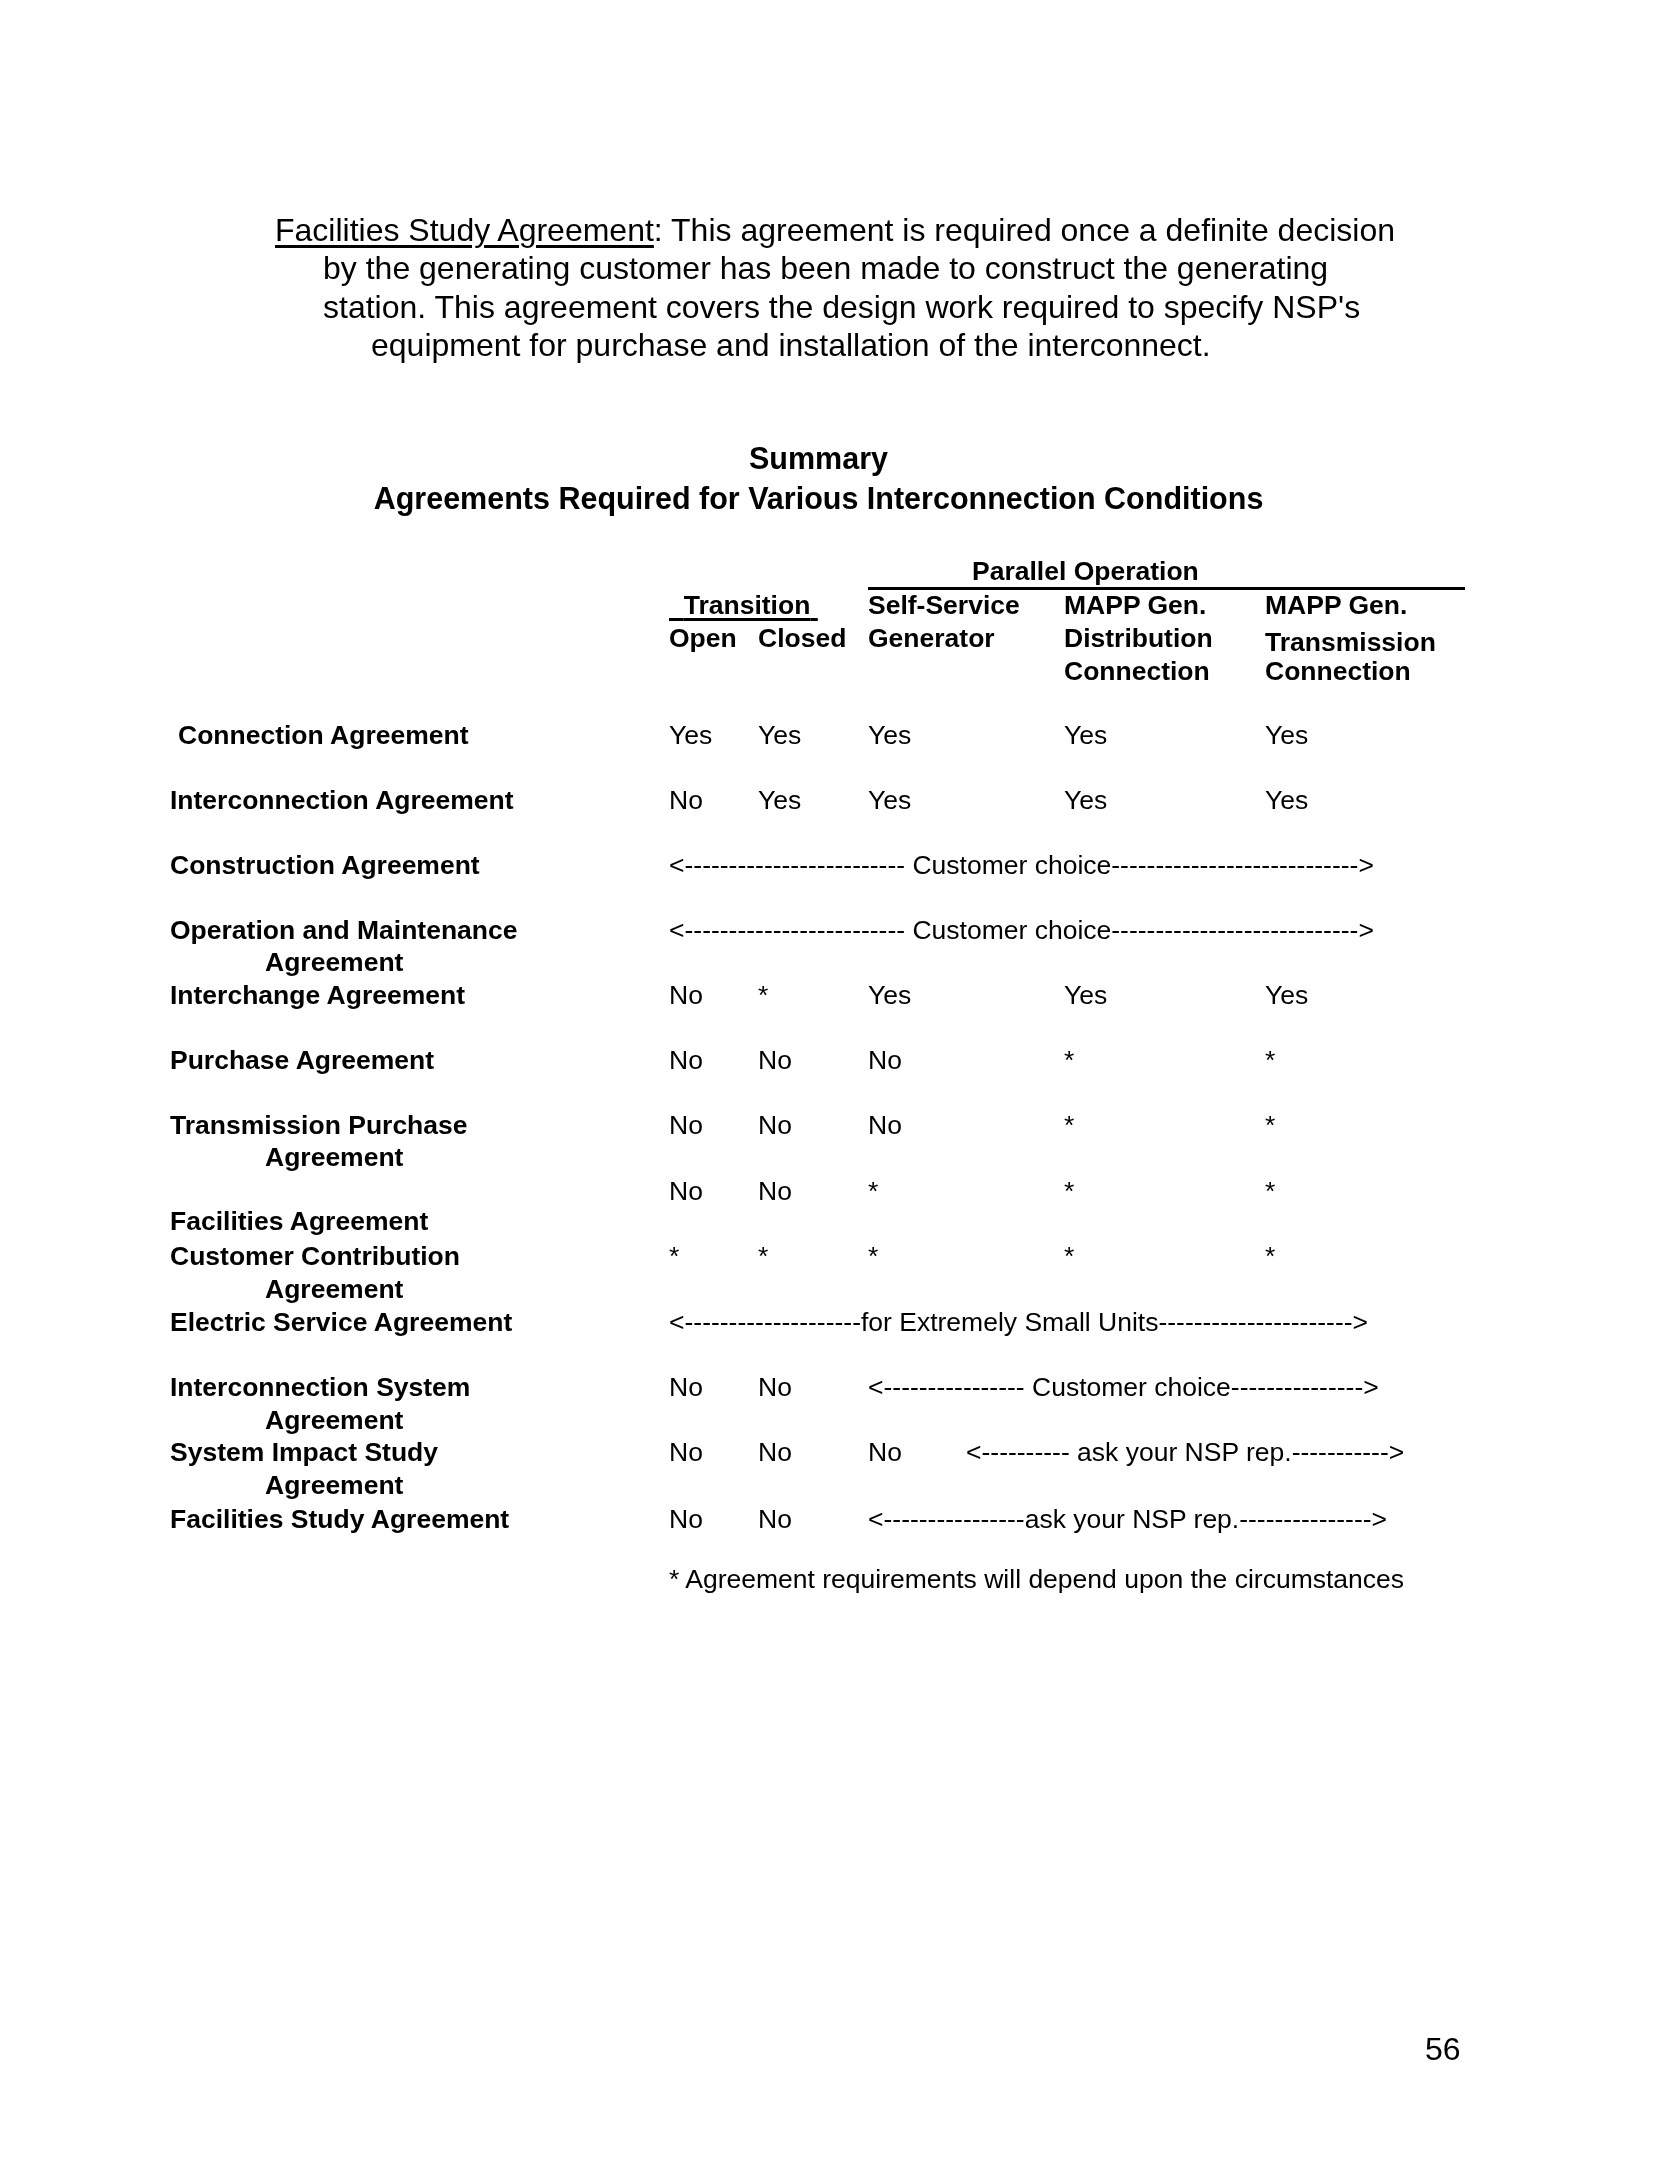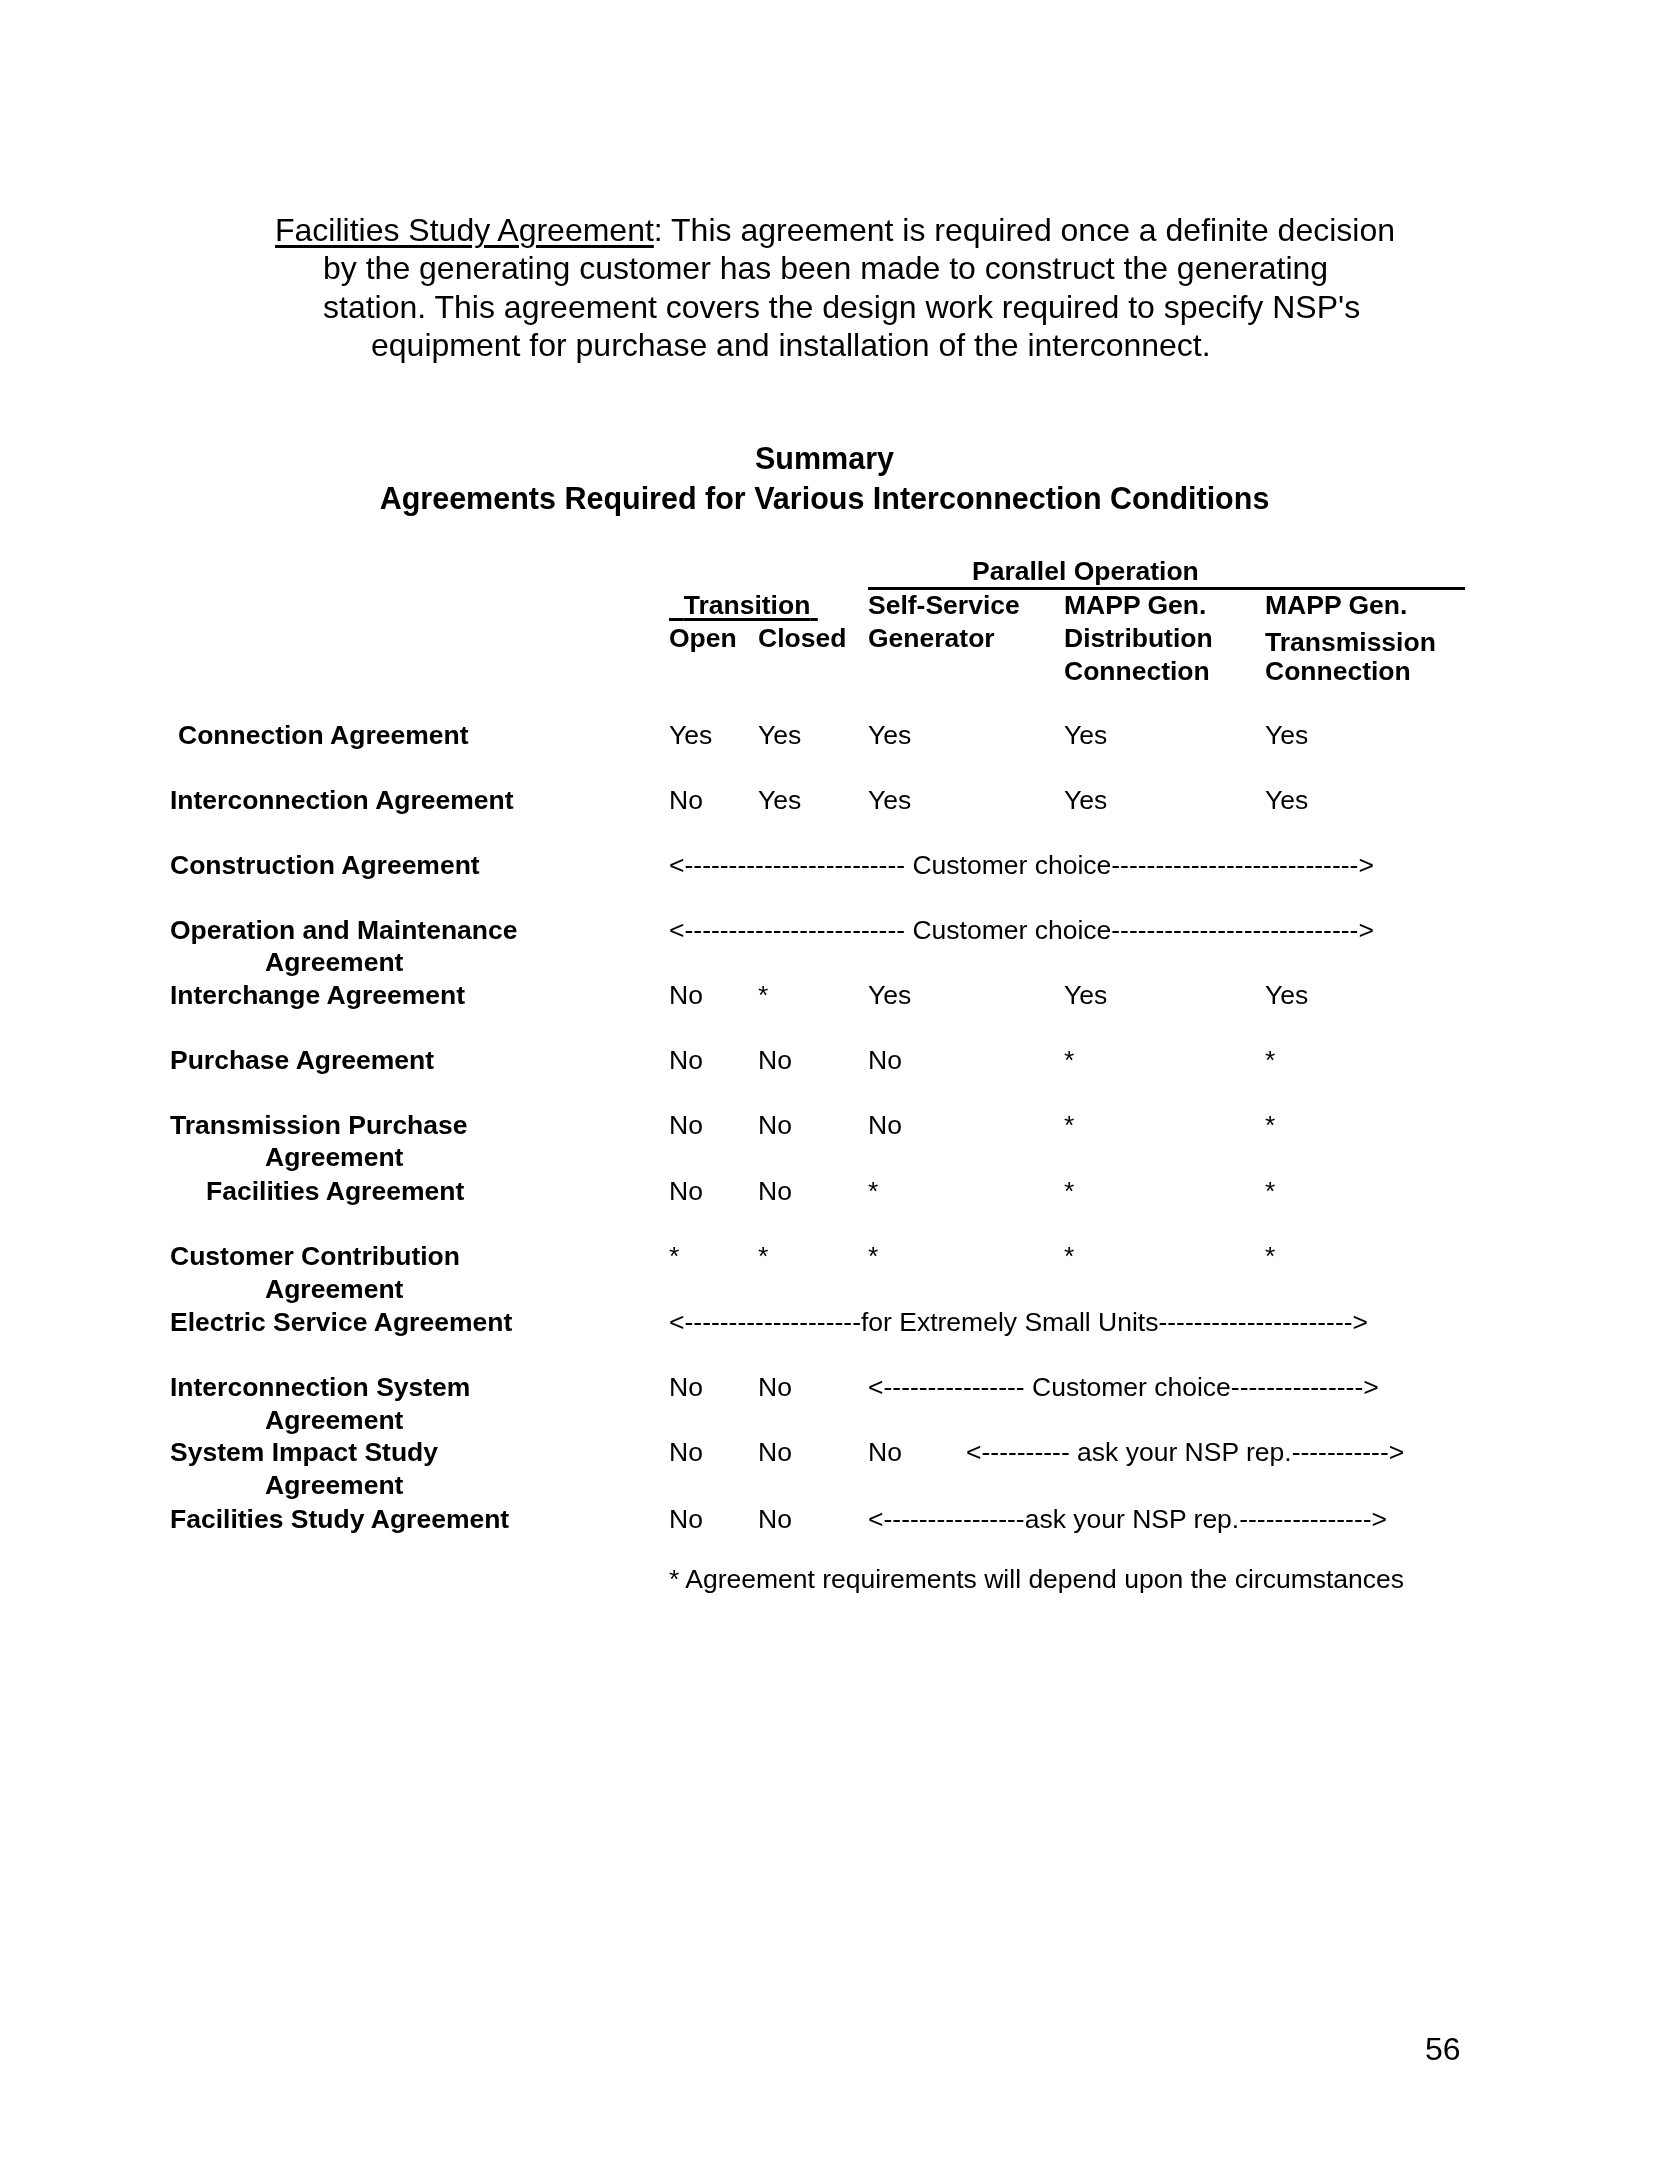--- a/index.html
+++ b/index.html
@@ -1,21 +1,21 @@
 <!DOCTYPE html>
 <html style="font-size:10.6px"><head>
 <meta charset="utf-8">
 <style>
   html, body { margin:0; padding:0; background:#ffffff; }
   body { width:1681px; height:2183px; position:relative; overflow:hidden;
          font-family:"Liberation Sans", sans-serif; color:#000; }
   .abs { position:absolute; white-space:nowrap; }
   .para { font-size:32px; line-height:38px; }
   .u { text-decoration:underline; text-underline-offset:4px; text-decoration-thickness:2.7px; }
-  .title { font-size:30.5px; font-weight:bold; left:0; width:1637px; text-align:center;padding-left:6px; }
+  .title { font-size:30.5px; font-weight:bold; left:0; width:1637px; text-align:center; }
   .hdr { font-size:26.5px; font-weight:bold; line-height:33px; }
   .lbl { font-size:26.5px; font-weight:bold; line-height:33px; }
   .cell { font-size:26.5px; line-height:33px; }
   .rule { position:absolute; background:#000; height:3.3px; }
 </style>
 </head>
 <body>
 
 <div class="abs para" style="left:275px; top:211px;">
   <span class="u">Facilities Study Agreement</span><span>:  This agreement is required once a definite decision</span>
@@ -73,21 +73,21 @@
     <div class="abs cell" style="left: 868px; top: 1044px;">No</div>
     <div class="abs cell" style="left: 1064px; top: 1044px;">*</div>
     <div class="abs cell" style="left: 1265px; top: 1044px;">*</div>
     <div class="abs lbl" style="left: 170px; top: 1109px;">Transmission Purchase</div>
     <div class="abs lbl" style="left: 265px; top: 1141px;">Agreement</div>
     <div class="abs cell" style="left: 669px; top: 1109px;">No</div>
     <div class="abs cell" style="left: 758px; top: 1109px;">No</div>
     <div class="abs cell" style="left: 868px; top: 1109px;">No</div>
     <div class="abs cell" style="left: 1064px; top: 1109px;">*</div>
     <div class="abs cell" style="left: 1265px; top: 1109px;">*</div>
-    <div class="abs lbl" style="left: 170px; top: 1175px; margin-left: 36px;">Facilities Agreement</div>
+    <div class="abs lbl" style="left: 170px; top: 1205px;">Facilities Agreement</div>
     <div class="abs cell" style="left: 669px; top: 1175px;">No</div>
     <div class="abs cell" style="left: 758px; top: 1175px;">No</div>
     <div class="abs cell" style="left: 868px; top: 1175px;">*</div>
     <div class="abs cell" style="left: 1064px; top: 1175px;">*</div>
     <div class="abs cell" style="left: 1265px; top: 1175px;">*</div>
     <div class="abs lbl" style="left: 170px; top: 1240px;">Customer Contribution</div>
     <div class="abs lbl" style="left: 265px; top: 1273px;">Agreement</div>
     <div class="abs cell" style="left: 669px; top: 1240px;">*</div>
     <div class="abs cell" style="left: 758px; top: 1240px;">*</div>
     <div class="abs cell" style="left: 868px; top: 1240px;">*</div>

